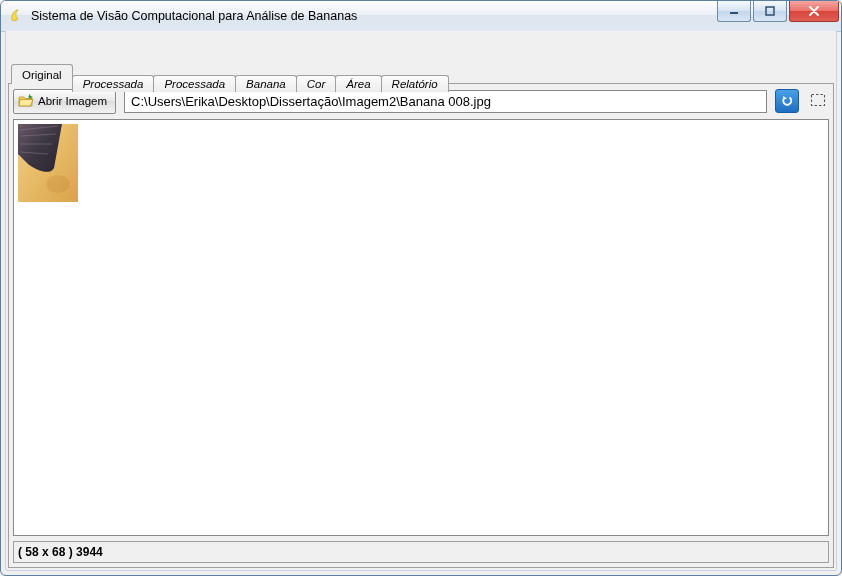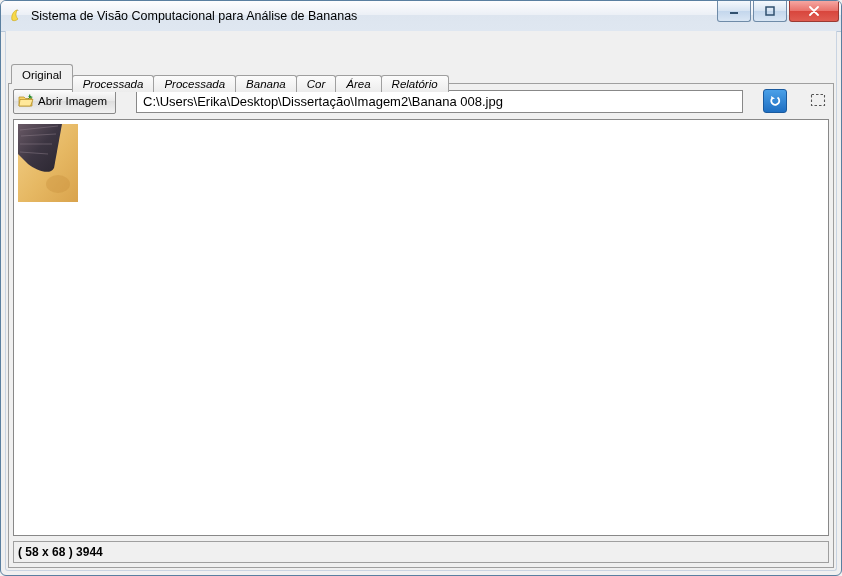--- a/index.html
+++ b/index.html
@@ -10,21 +10,21 @@
   .win-controls{display:flex;gap:2px;align-items:flex-start;height:100%;padding-top:0;}
   .win-btn{width:32px;height:20px;border:1px solid #6f8ba8;border-top:none;border-radius:0 0 3px 3px;background:linear-gradient(to bottom,#f5f9fd,#d7e4f2 49%,#c3d6ec 50%,#d9e6f4);display:flex;align-items:center;justify-content:center;cursor:default;}
   .win-btn.close{width:48px;background:linear-gradient(to bottom,#f6a6a1,#e9726b 49%,#d8453c 50%,#e05c51);border-color:#9b3a33;}
   .win-btn svg{display:block;}
   .client{position:absolute;top:30px;left:4px;right:4px;bottom:4px;background:#f0f0f0;border:1px solid #c9d4e2;border-top:none;border-radius:0 0 3px 3px;display:flex;flex-direction:column;padding:2px 2px 2px 2px;box-sizing:border-box;}
   .tabstrip{display:flex;align-items:flex-end;height:22px;padding-left:3px;gap:0;margin-top:28px;}
   .tab{padding:3px 10px 3px 10px;border:1px solid #9f9f9f;border-bottom:none;background:linear-gradient(to bottom,#fefefe,#f0f0f0);border-radius:3px 3px 0 0;font-size:11.5px;color:#000;cursor:default;position:relative;top:1px;margin-right:-1px;}
   .tab.active{background:#f0f0f0;z-index:2;top:1px;padding-top:4px;padding-bottom:3px;}
   .tab:not(.active){background:linear-gradient(to bottom,#fcfcfc,#ececec);top:9px;padding-top:2px;padding-bottom:2px;font-style:italic;}
   .tabcontent{flex:1;border:1px solid #9f9f9f;background:#f0f0f0;display:flex;flex-direction:column;padding:4px;box-sizing:border-box;}
-  .toolbar{display:flex;align-items:center;gap:20px;height:26px;}
+  .toolbar{display:flex;align-items:center;gap:8px;height:26px;}
   .open-btn{display:flex;align-items:center;gap:4px;height:23px;padding:0 8px 0 4px;border:1px solid #8a8a8a;border-radius:2px;background:linear-gradient(to bottom,#fdfdfd,#e7e7e7 49%,#dedede 50%,#f2f2f2);font-size:11.5px;cursor:default;}
   .open-btn .folder-icon{width:16px;height:16px;}
   .path-input{flex:1;height:21px;border:1px solid #888;background:#fff;padding:0 6px;font-size:13px;font-family:inherit;color:#000;outline:none;}
   .icon-btn{width:22px;height:22px;border-radius:3px;display:flex;align-items:center;justify-content:center;cursor:default;}
   .icon-btn.blue{background:linear-gradient(to bottom,#4aa0e8,#1f6fc2);border:1px solid #1a5a9e;}
   .icon-btn.select{background:transparent;border:none;}
   .image-area{flex:1;border:1px solid #888;background:#fff;margin-top:5px;padding:4px;overflow:auto;}
   .thumb{width:60px;height:78px;display:block;}
   .statusbar{height:20px;border:1px solid #9f9f9f;border-top:1px solid #9f9f9f;background:#f0f0f0;margin-top:5px;display:flex;align-items:center;padding:0 4px;font-size:12px;font-weight:bold;}
 </style>

